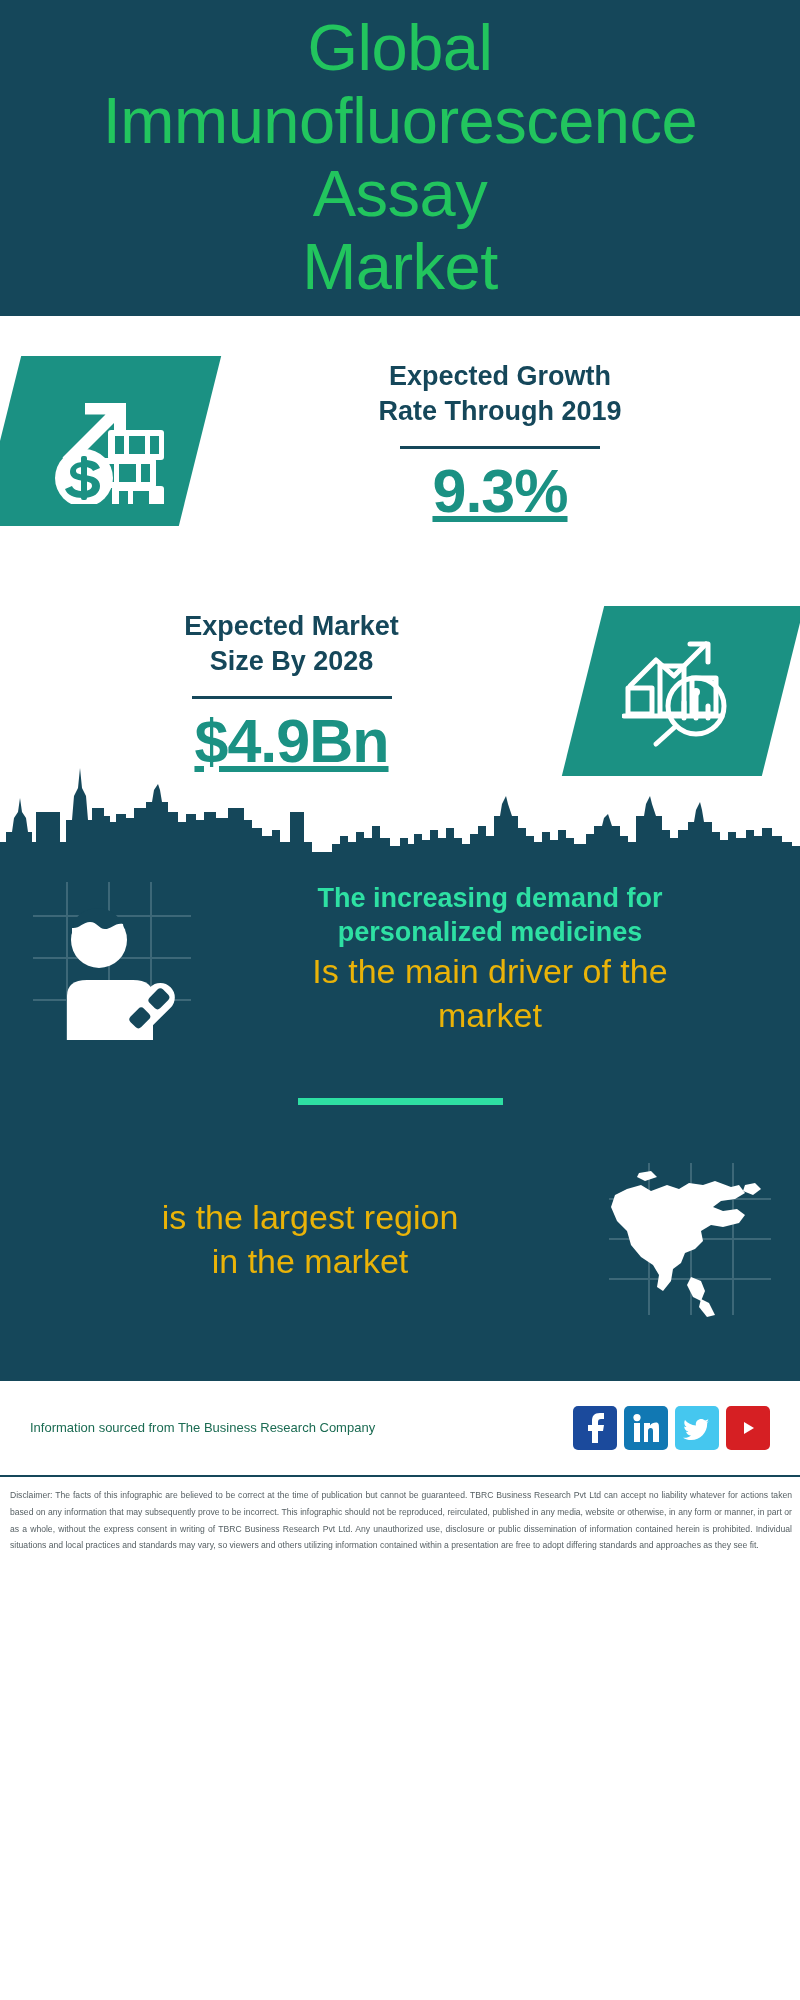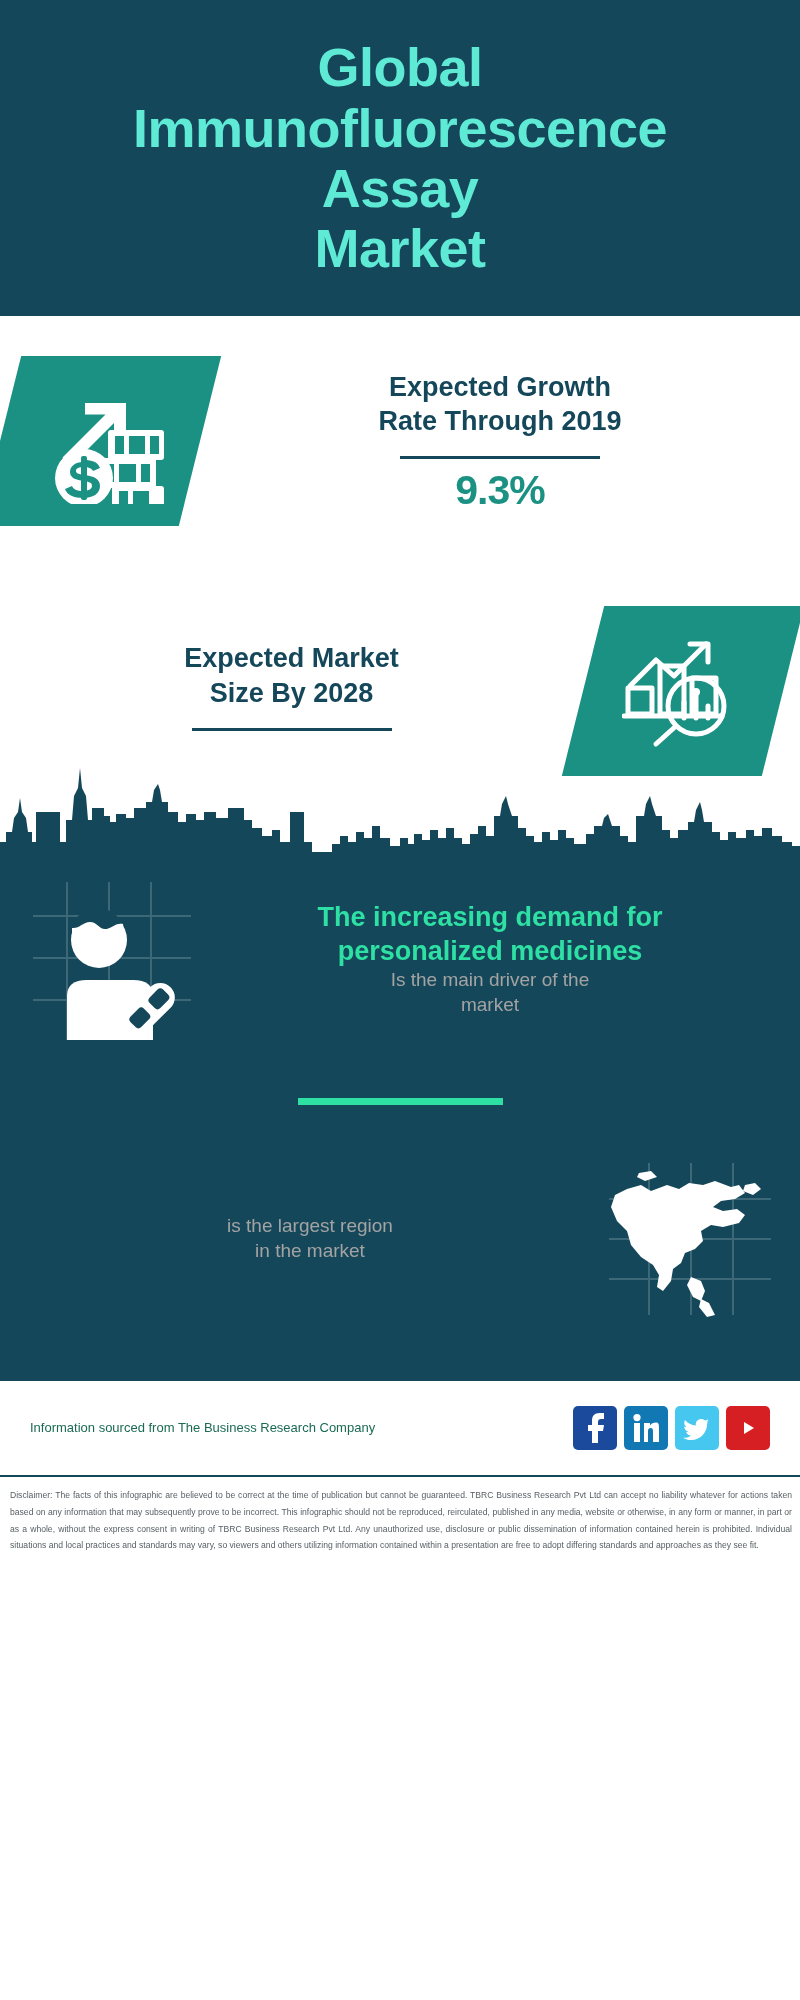--- a/index.html
+++ b/index.html
@@ -20,23 +20,23 @@
   .header {
     width: 800px;
     height: 316px;
     background: #15475a;
     display: flex;
     align-items: center;
     justify-content: center;
     text-align: center;
   }
   .header-title {
-    color: #5eead4;
-    font-size: 54px;
-    font-weight: bold;
+    color: #22c55e;
+    font-size: 65px;
+    font-weight: normal;
     line-height: 1.12;
     letter-spacing: -0.5px;
     padding: 0 10px;
   }
 
   
   .white-zone {
     width: 800px;
     background: #ffffff;
     position: relative;
@@ -71,24 +71,25 @@
     line-height: 1.28;
   }
   .stat-rule {
     width: 200px;
     height: 3px;
     background: #15475a;
     margin: 17px auto 10px auto;
   }
   .stat-value {
     color: #1b9183;
-    font-size: 41px;
+    font-size: 61px;
     font-weight: bold;
     line-height: 1.05;
     letter-spacing: -1px;
+    text-decoration: underline;
   }
 
   
   .dark-section {
     position: relative;
     width: 800px;
     background: #15475a;
     padding: 0 0 40px 0;
   }
   .skyline {
@@ -118,22 +119,22 @@
     justify-content: center;
   }
   .info-copy { flex: 1 1 auto; text-align: center; padding: 0 12px; }
   .accent-head {
     color: #2ee0a3;
     font-size: 27px;
     font-weight: bold;
     line-height: 1.26;
   }
   .sub-line {
-    color: #a3a3a3;
-    font-size: 19px;
+    color: #eab308;
+    font-size: 34px;
     line-height: 1.3;
   }
 
   .mint-divider {
     width: 205px;
     height: 7px;
     background: #2ee0a3;
     margin: 34px auto 34px auto;
   }
 
@@ -235,20 +236,21 @@
       </div>
     </div>
 
     <div class="stat-row row-b">
       <div class="stat-text">
         <div class="stat-label">
           <div>Expected Market</div>
           <div>Size By 2028</div>
         </div>
         <div class="stat-rule"></div>
+        <div class="stat-value">$4.9Bn</div>
       </div>
       <div class="para">
         <svg width="122" height="118" viewBox="0 0 122 118">
           <g fill="none" stroke="#ffffff" stroke-width="5" stroke-linecap="round" stroke-linejoin="round">
 
             <polyline points="8,54 34,28 52,44 84,12"></polyline>
             <polyline points="68,12 86,12 86,30"></polyline>
 
             <rect x="6" y="56" width="24" height="26"></rect>
             <rect x="38" y="34" width="24" height="48"></rect>

